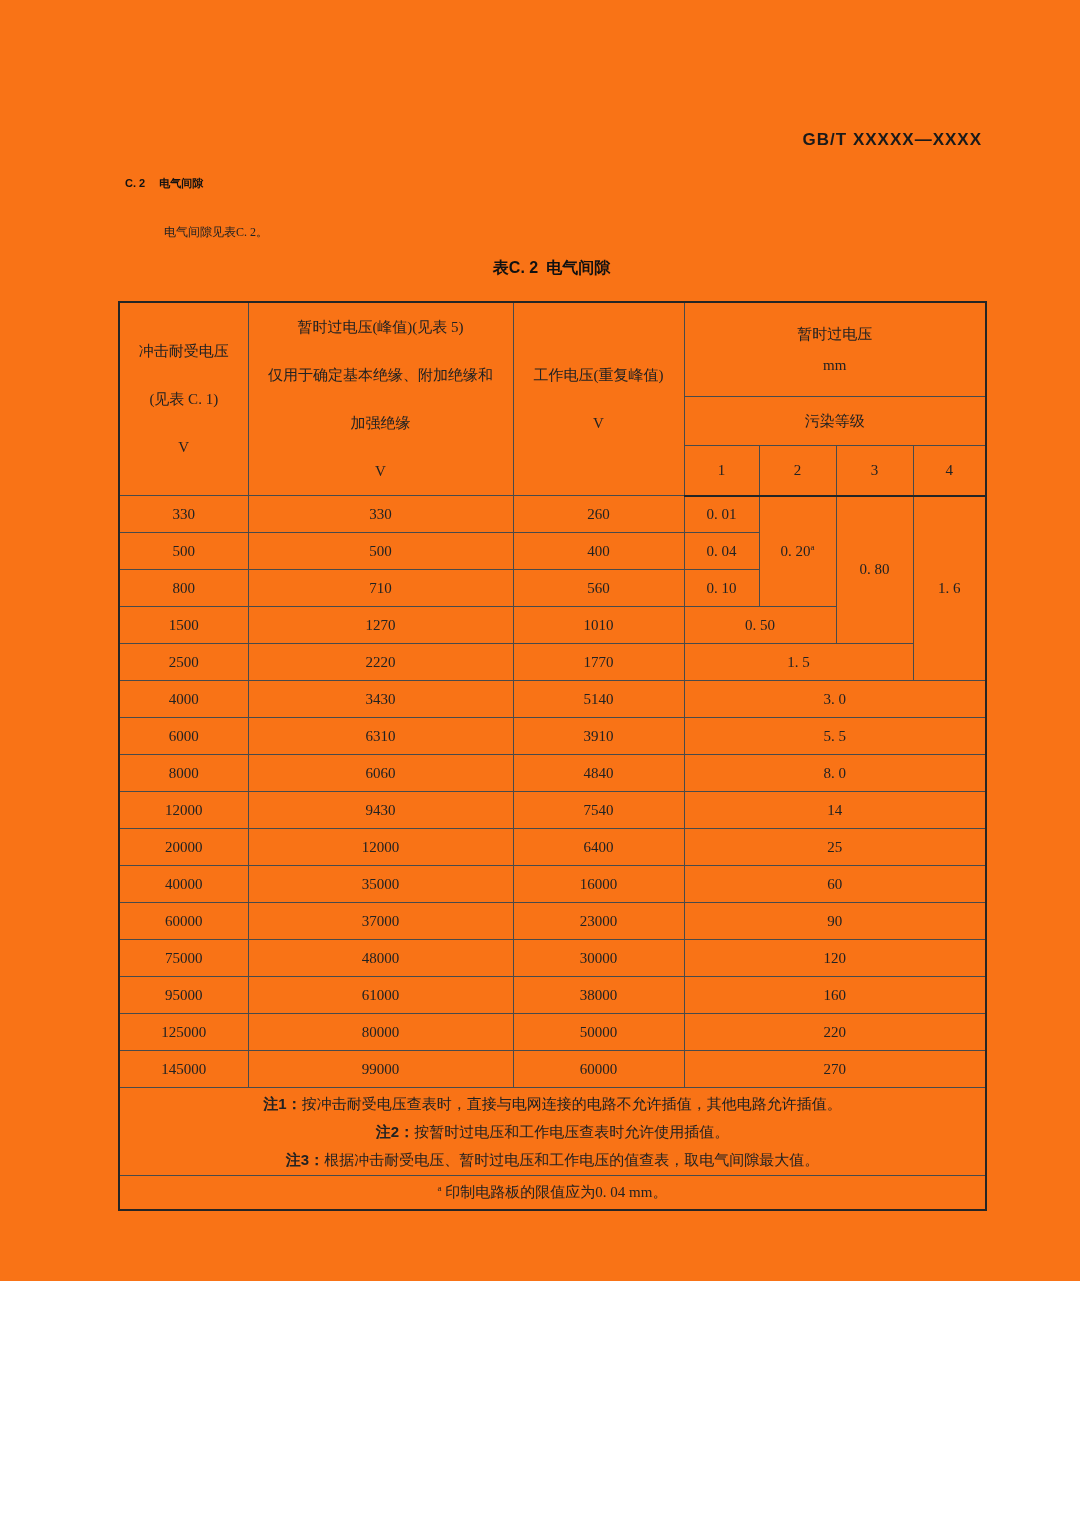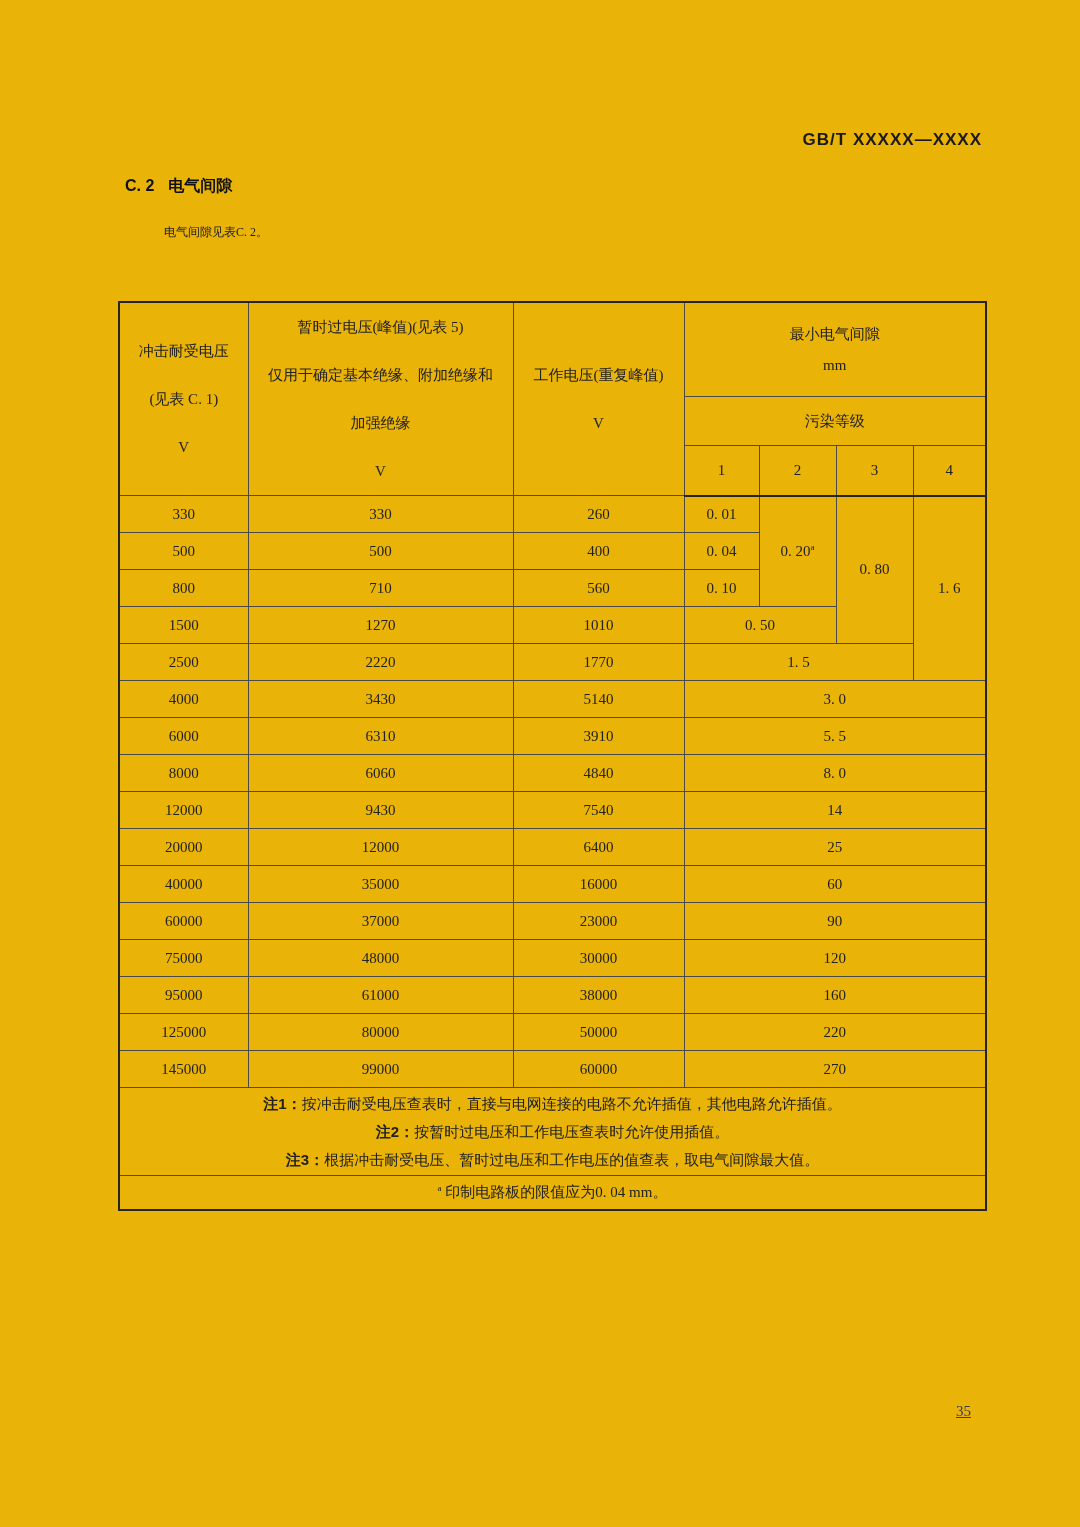--- a/index.html
+++ b/index.html
@@ -1,41 +1,41 @@
 <!DOCTYPE html>
 <html><head>
 <meta charset="utf-8">
 <style>
   * { margin: 0; padding: 0; box-sizing: border-box; }
   html, body { background: #ffffff; }
   .page {
     position: relative;
     width: 1080px;
-    height: 1527px;
-    background: #eab308;
+    height: 1281px;
+    background: #f97316;
     font-family: "Liberation Serif", "DejaVu Serif", serif;
     color: #1c1c1c;
   }
   .doc-number {
     position: absolute;
     top: 130px;
     right: 98px;
     font-family: "Liberation Sans", "DejaVu Sans", sans-serif;
     font-weight: bold;
     font-size: 17px;
     letter-spacing: 1px;
     color: #1a1a1a;
   }
   .section-heading {
     position: absolute;
     top: 176px;
     left: 125px;
     font-family: "Liberation Sans", "DejaVu Sans", sans-serif;
     font-weight: bold;
-    font-size: 16px;
+    font-size: 11px;
     color: #111;
   }
   .section-heading .sec-num { margin-right: 14px; }
   .intro {
     position: absolute;
     top: 224px;
     left: 164px;
     font-size: 12px;
     color: #222;
   }
@@ -111,20 +111,23 @@
 <div class="page">
 
   <div class="doc-number">GB/T XXXXX—XXXX</div>
 
   <div class="section-heading">
     <span class="sec-num">C. 2</span><span>电气间隙</span>
   </div>
 
   <div class="intro">电气间隙见表C. 2。</div>
 
+  <div class="table-caption">
+    <span class="cap-num">表C. 2</span><span>电气间隙</span>
+  </div>
 
   <table class="clearance">
     <colgroup>
       <col style="width:129px">
         <col style="width:265px">
         <col style="width:171px">
       <col style="width:75px">
         <col style="width:77px">
         <col style="width:77px">
         <col style="width:73px">
@@ -133,21 +136,21 @@
       <tr class="hrow1">
         <th rowspan="3" class="multi">冲击耐受电压
 (见表 C. 1)
 V</th>
         <th rowspan="3" class="multi">暂时过电压(峰值)(见表 5)
 仅用于确定基本绝缘、附加绝缘和
 加强绝缘
 V</th>
         <th rowspan="3" class="multi">工作电压(重复峰值)
 V</th>
-        <th colspan="4" class="minclear">最小电气间隙
+        <th colspan="4" class="minclear">暂时过电压
 mm</th>
       </tr>
       <tr class="hrow2">
         <th colspan="4">污染等级</th>
       </tr>
       <tr class="hrow3 hsep">
         <th>1</th>
         <th>2</th>
         <th>3</th>
         <th>4</th>

